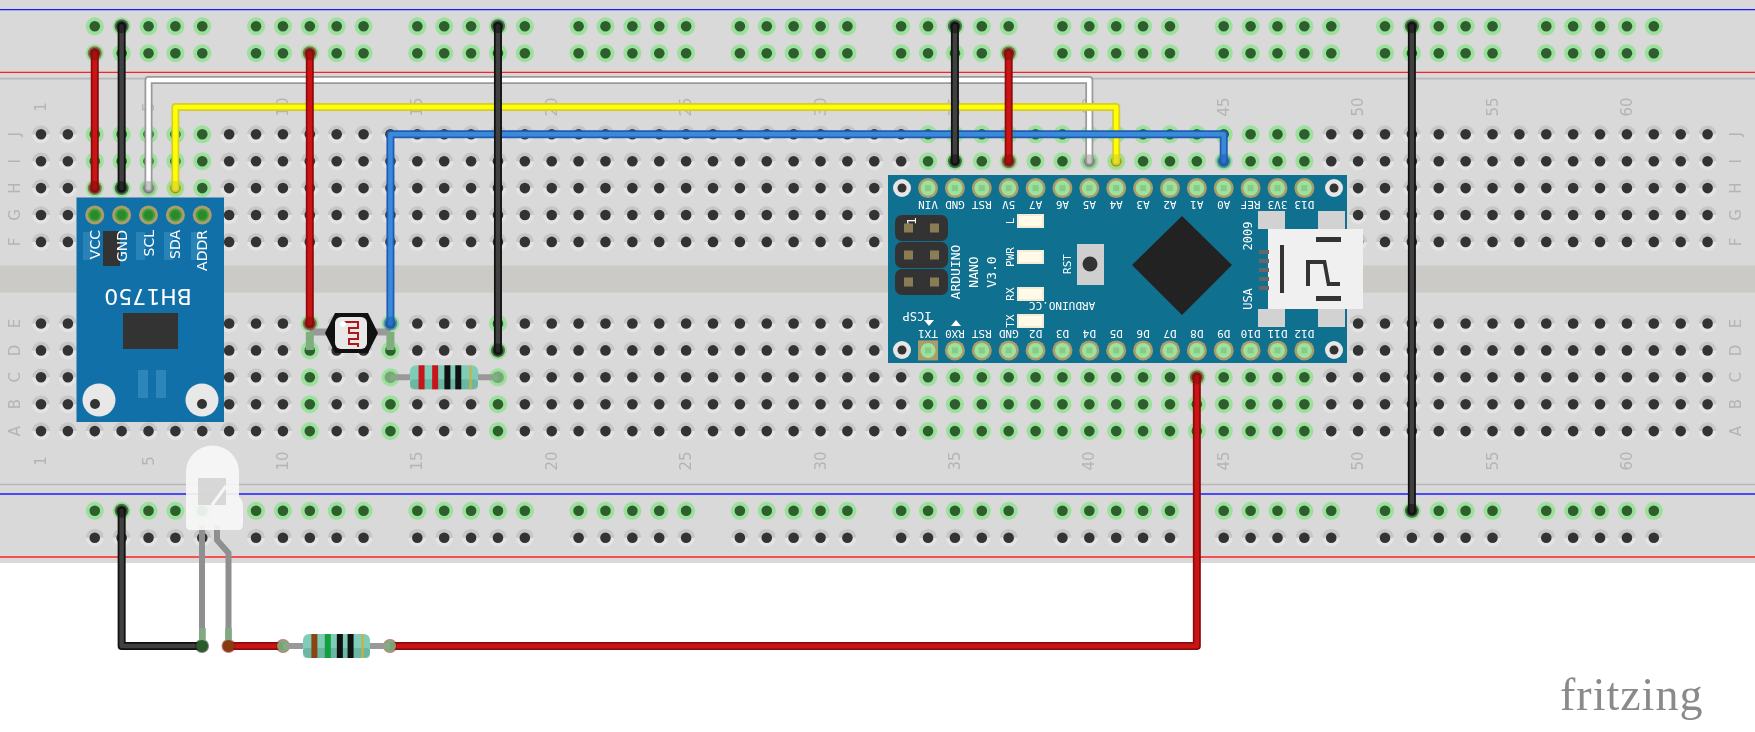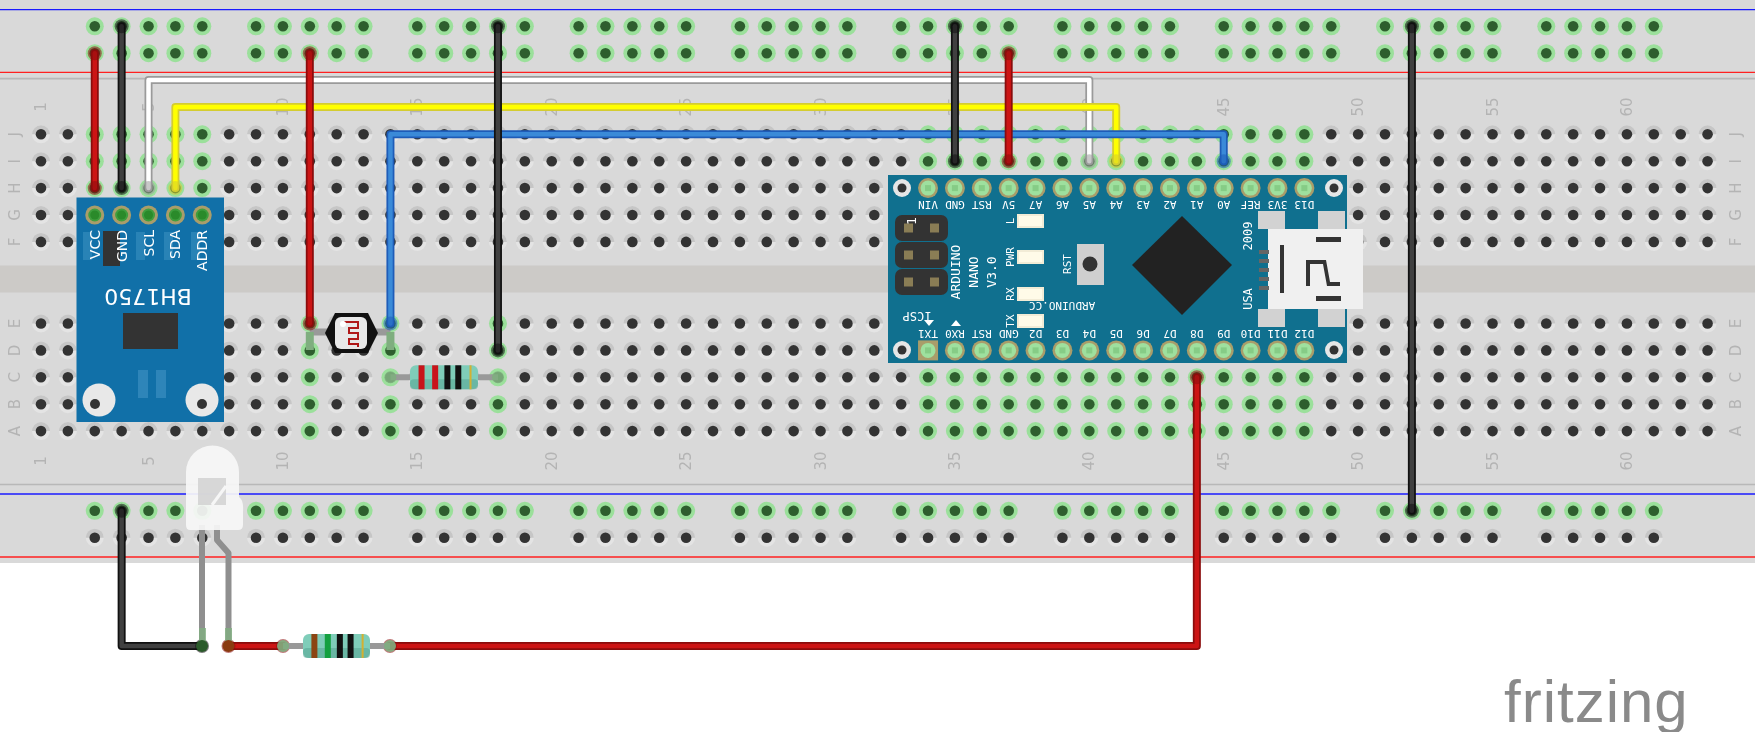--- a/index.html
+++ b/index.html
@@ -1,18 +1,18 @@
 <!DOCTYPE html>
 <html><head>
 <meta charset="utf-8">
 <style>
   html,body{margin:0;padding:0;background:#ffffff;}
   body{width:1755px;height:732px;position:relative;overflow:hidden;font-family:"DejaVu Sans",sans-serif;}
   #stage{position:absolute;left:0;top:0;width:1755px;height:732px;}
-  .logo{position:absolute;left:1504px;top:672px;font-family:Liberation Sans, sans-serif;font-size:60px;color:#8a8a8a;letter-spacing:1px;line-height:1;}
+  .logo{position:absolute;left:1560px;top:672px;font-family:Liberation Serif, serif;font-size:46px;color:#8a8a8a;letter-spacing:1px;line-height:1;}
 </style>
 </head>
 <body>
 
 <svg id="stage" width="1755" height="732" viewBox="0 0 1755 732" xmlns="http://www.w3.org/2000/svg">
   <g id="bb">
       <rect x="0" y="0" width="1755" height="563" fill="#d9d9d9"></rect>
       <rect x="0" y="265.5" width="1755" height="27" fill="#cccac7"></rect>
       <line x1="0" y1="9.7" x2="1755" y2="9.7" stroke="#1a1aff" stroke-width="1.3"></line>
       <line x1="0" y1="72.3" x2="1755" y2="72.3" stroke="#ff2020" stroke-width="1.3"></line>

